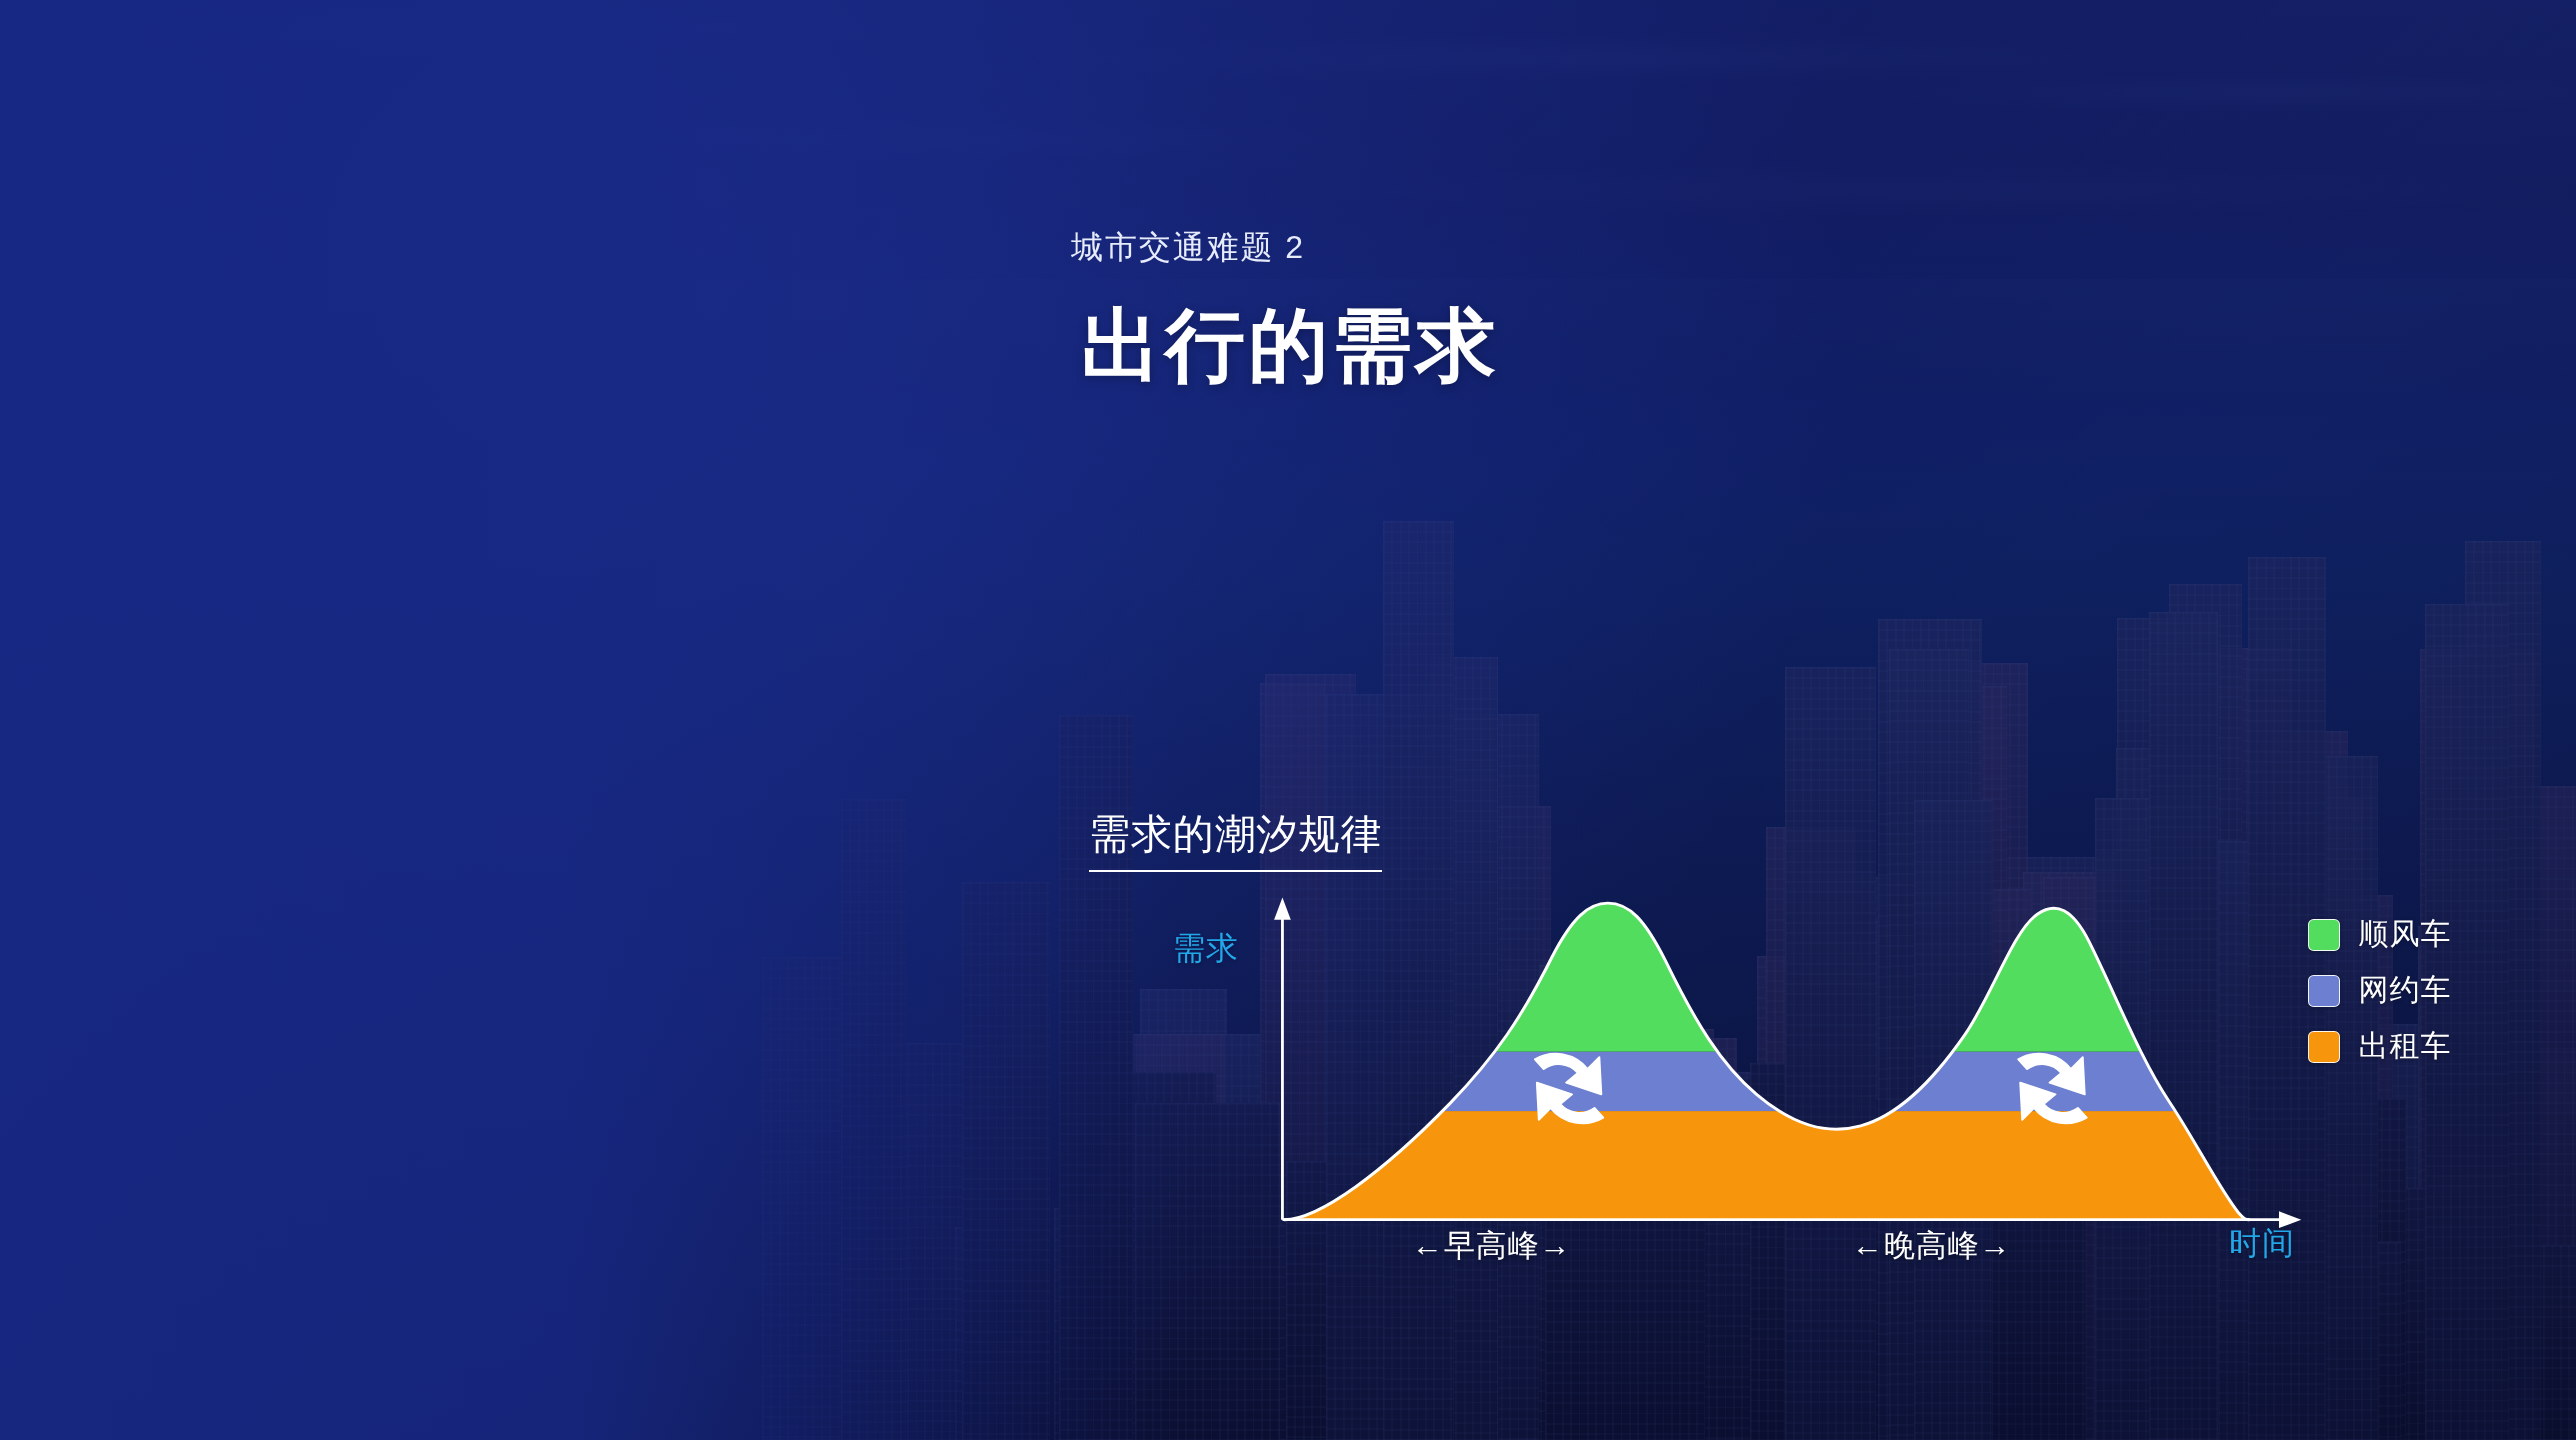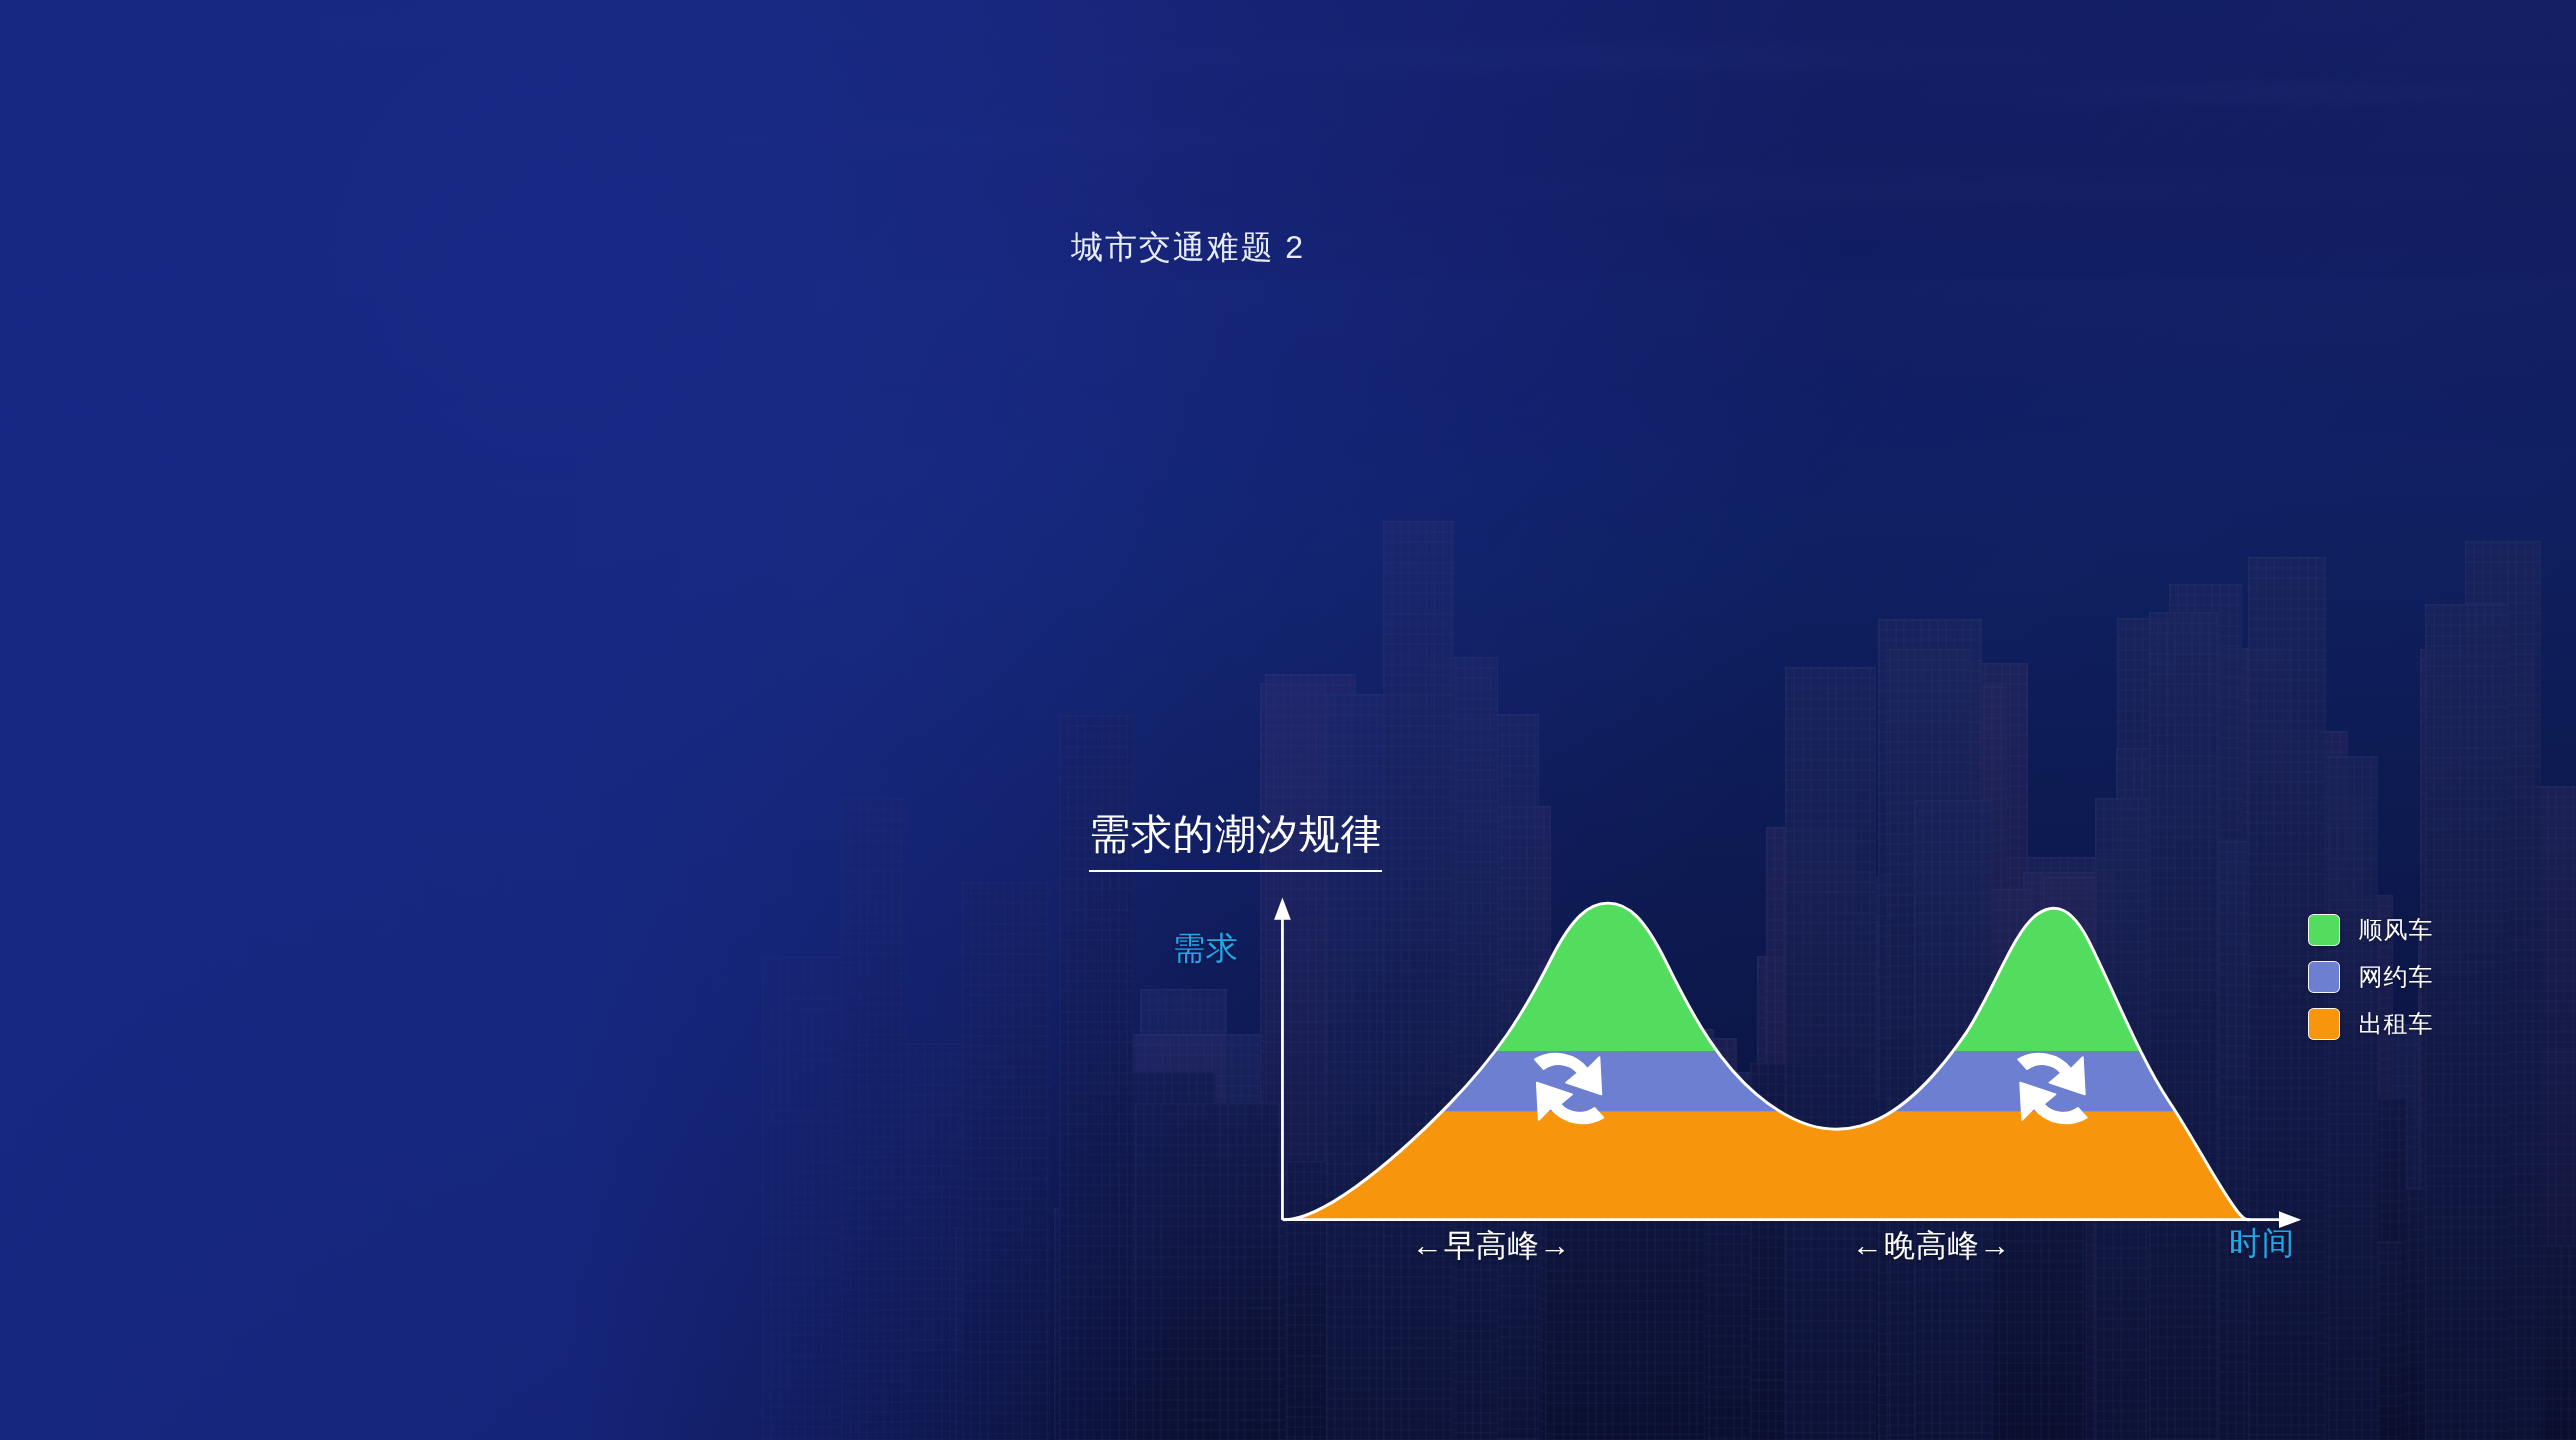--- a/index.html
+++ b/index.html
@@ -128,21 +128,21 @@
     display:flex; flex-direction:column; gap:15px;
   }
   .legend-row { display:flex; align-items:center; gap:18.6px; }
   .swatch {
     width:32px; height:32px; border-radius:5.6px;
     border:1.9px solid rgba(255,255,255,.92);
     box-shadow:0 0.9px 3.7px rgba(0,0,0,.3);
     flex:0 0 auto;
   }
   .legend-label {
-    font-size:24px; color:#ffffff; letter-spacing:0.9px; white-space:nowrap;
+    font-size:30px; color:#ffffff; letter-spacing:0.9px; white-space:nowrap;
     text-shadow:0 0.9px 3.7px rgba(0,0,0,.4);
   }
 </style>
 </head>
 <body>
 
 <div id="bg">
   <div id="sky"></div>
   <div id="clouds"></div>
   <div id="horizon"></div>
@@ -251,20 +251,21 @@
   <div id="tint"></div>
   <div id="tint2"></div>
   <div id="plate"></div>
 </div>
 
 <div id="content">
 
   <div class="eyebrow">城市交通难题 2</div>
 
   <div class="headline">
+    <span>出行的需求</span>
   </div>
 
   <div class="section-title">需求的潮汐规律</div>
 
   <div id="chart">
     <svg viewBox="0 0 1250 390" preserveAspectRatio="none" aria-hidden="true">
       <defs>
 
         <clipPath id="demandClip">
           <path d="M 152,353

